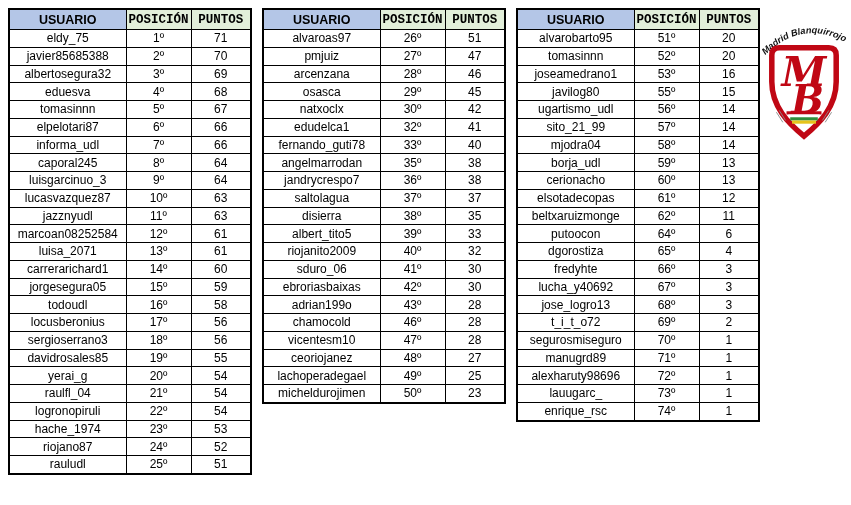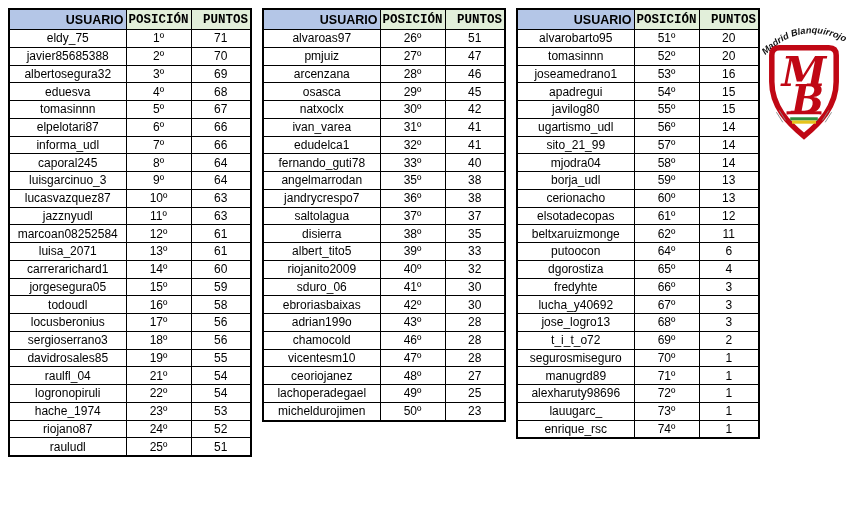--- a/index.html
+++ b/index.html
@@ -10,21 +10,21 @@
   }
   table.board{
     border-collapse:collapse;position:absolute;top:8px;table-layout:fixed;
     border:2px solid #000;background:#fff;
   }
   table.board col.c-user{width:117px;}
   table.board col.c-pos{width:61px;}
   table.board col.c-pts{width:60px;}
   .board th{
     border:1px solid #000;height:19px;padding:0 2px;
-    font-size:12.5px;font-weight:bold;text-align:right;
+    font-size:12.5px;font-weight:bold;text-align:center;
     font-family:"Liberation Sans", sans-serif;
   }
   .board th.h-user{background:#b4c6e7;}
   .board th.h-green{background:#e2efda;font-family:Liberation Mono, monospace;}
   .board td{
     border:1px solid #000;height:16.75px;padding:0 2px;
     font-size:12px;text-align:center;white-space:nowrap;overflow:hidden;
     background:#fff;
   }
   #t1{left:8px;}
@@ -139,20 +139,25 @@
         <td>sergioserrano3</td>
         <td>18º</td>
         <td>56</td>
       </tr>
       <tr>
         <td>davidrosales85</td>
         <td>19º</td>
         <td>55</td>
       </tr>
       <tr>
+        <td>yerai_g</td>
+        <td>20º</td>
+        <td>54</td>
+      </tr>
+      <tr>
         <td>raulfl_04</td>
         <td>21º</td>
         <td>54</td>
       </tr>
       <tr>
         <td>logronopiruli</td>
         <td>22º</td>
         <td>54</td>
       </tr>
       <tr>
@@ -206,25 +211,20 @@
         <td>osasca</td>
         <td>29º</td>
         <td>45</td>
       </tr>
       <tr>
         <td>natxoclx</td>
         <td>30º</td>
         <td>42</td>
       </tr>
       <tr>
-        <td>ivan_varea</td>
-        <td>31º</td>
-        <td>41</td>
-      </tr>
-      <tr>
         <td>edudelca1</td>
         <td>32º</td>
         <td>41</td>
       </tr>
       <tr>
         <td>fernando_guti78</td>
         <td>33º</td>
         <td>40</td>
       </tr>
       <tr>
@@ -321,25 +321,20 @@
       </tr>
       <tr>
         <td>tomasinnn</td>
         <td>52º</td>
         <td>20</td>
       </tr>
       <tr>
         <td>joseamedrano1</td>
         <td>53º</td>
         <td>16</td>
-      </tr>
-      <tr>
-        <td>apadregui</td>
-        <td>54º</td>
-        <td>15</td>
       </tr>
       <tr>
         <td>javilog80</td>
         <td>55º</td>
         <td>15</td>
       </tr>
       <tr>
         <td>ugartismo_udl</td>
         <td>56º</td>
         <td>14</td>

